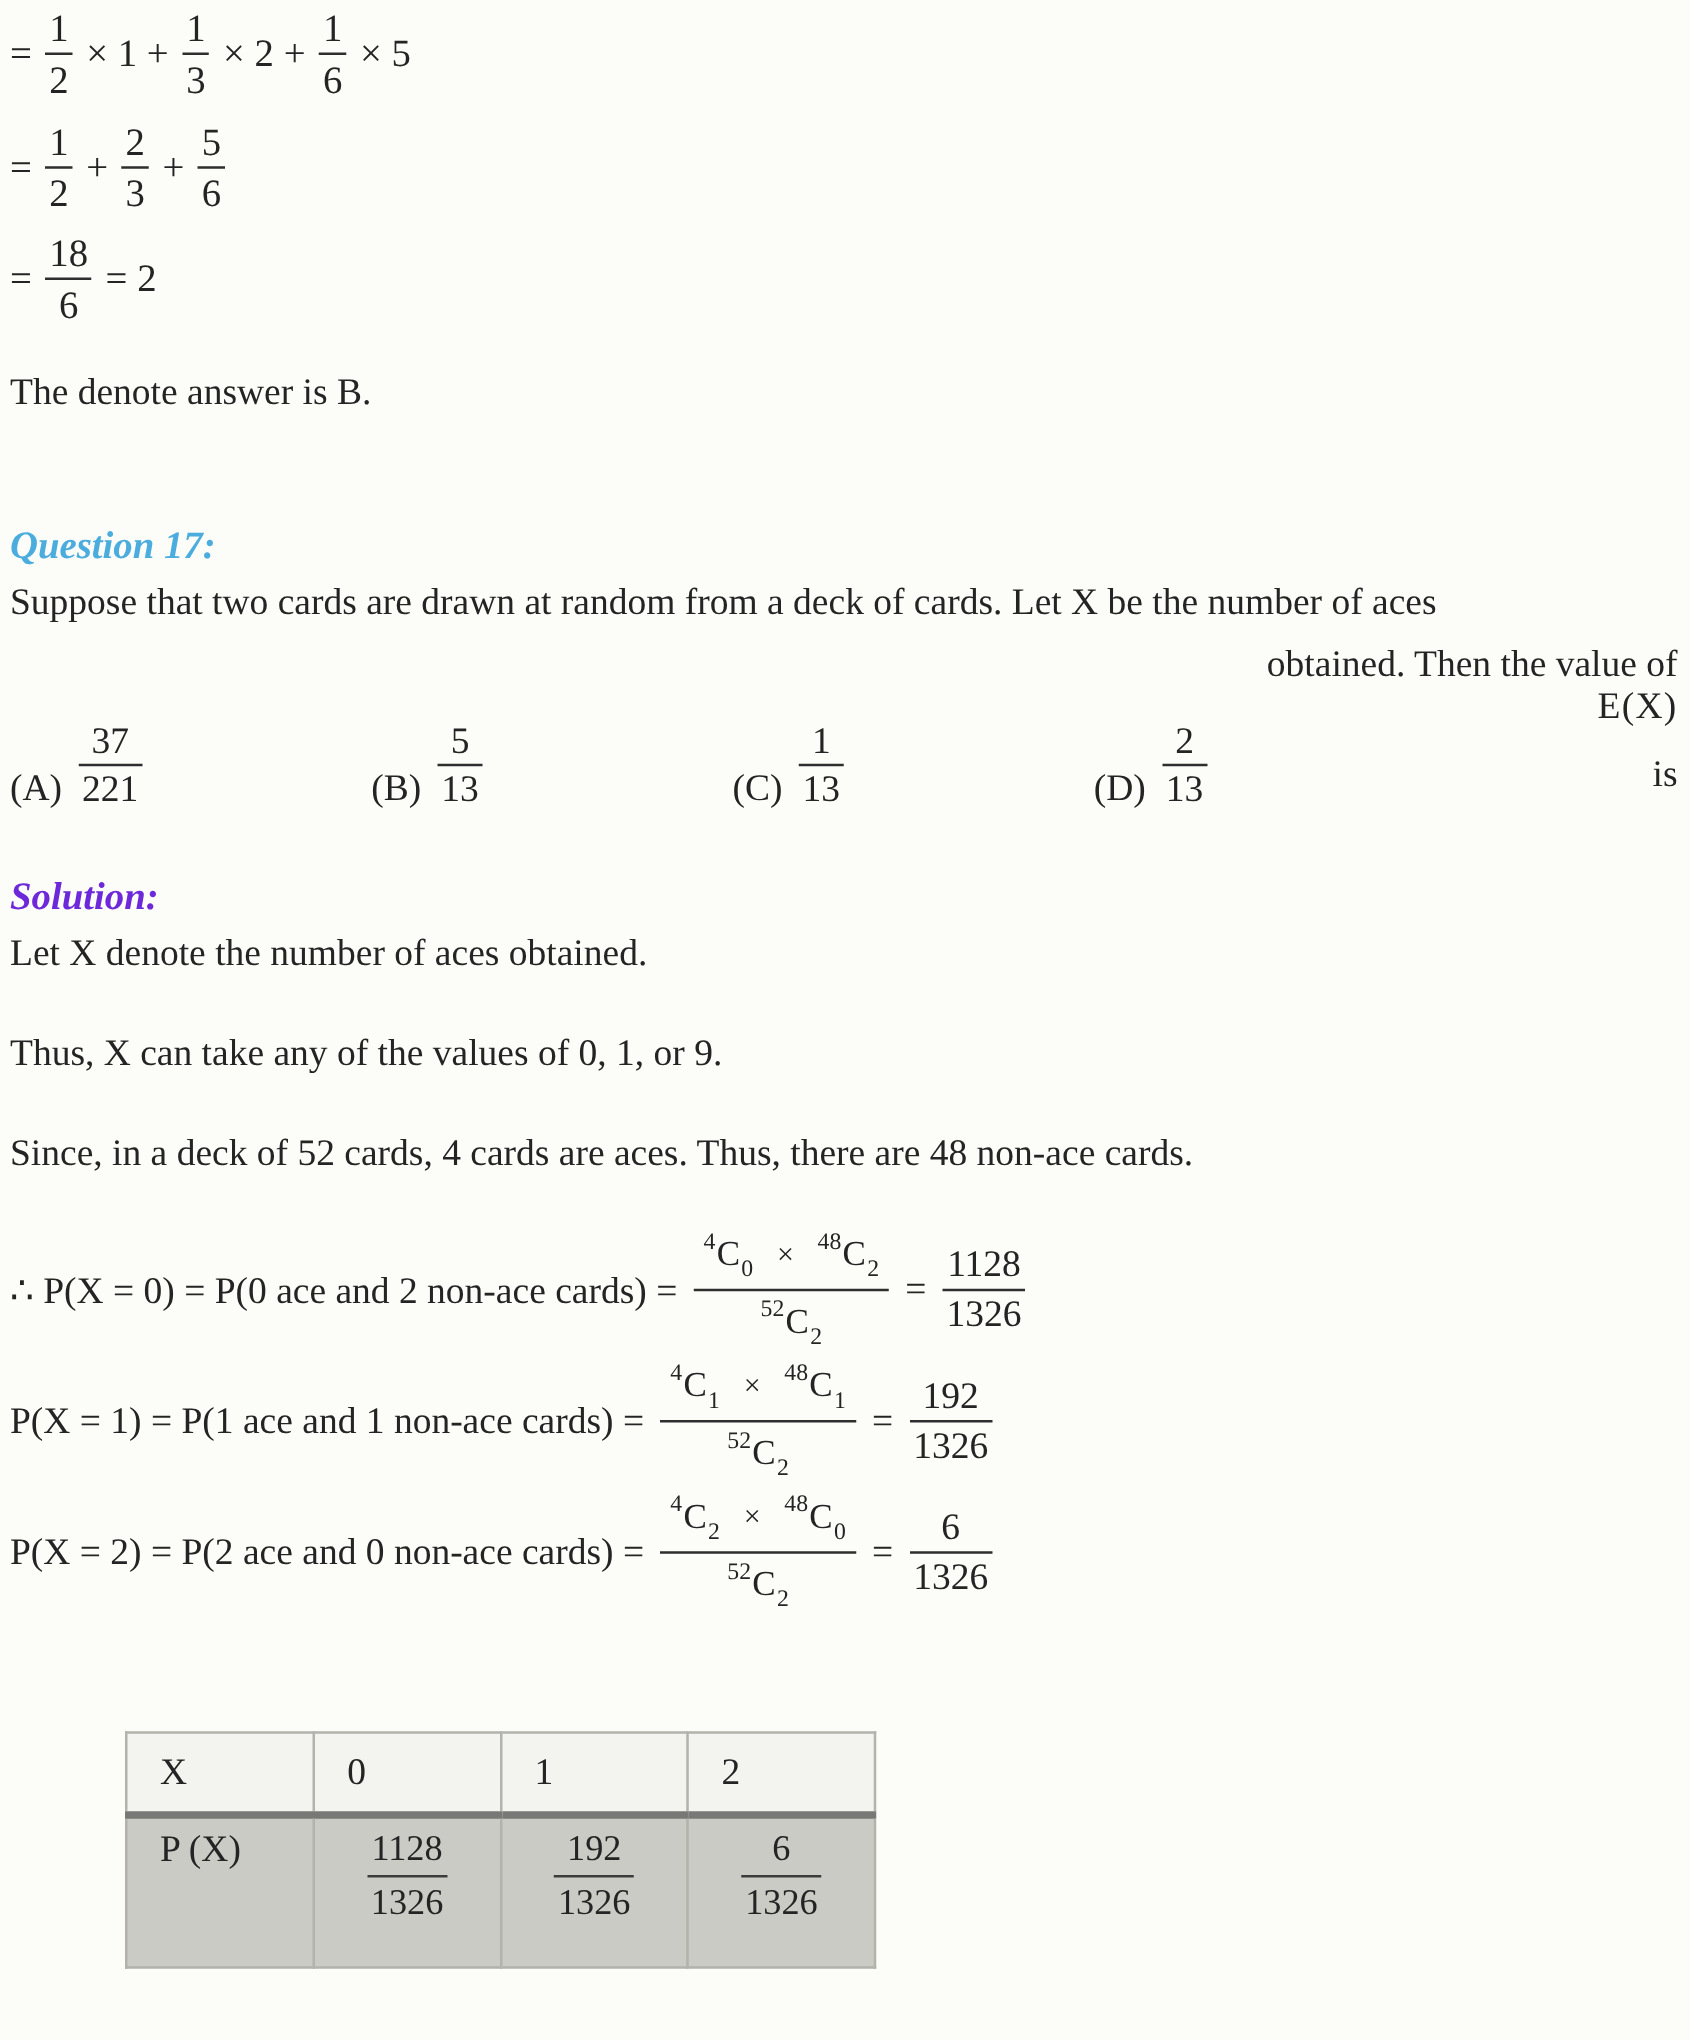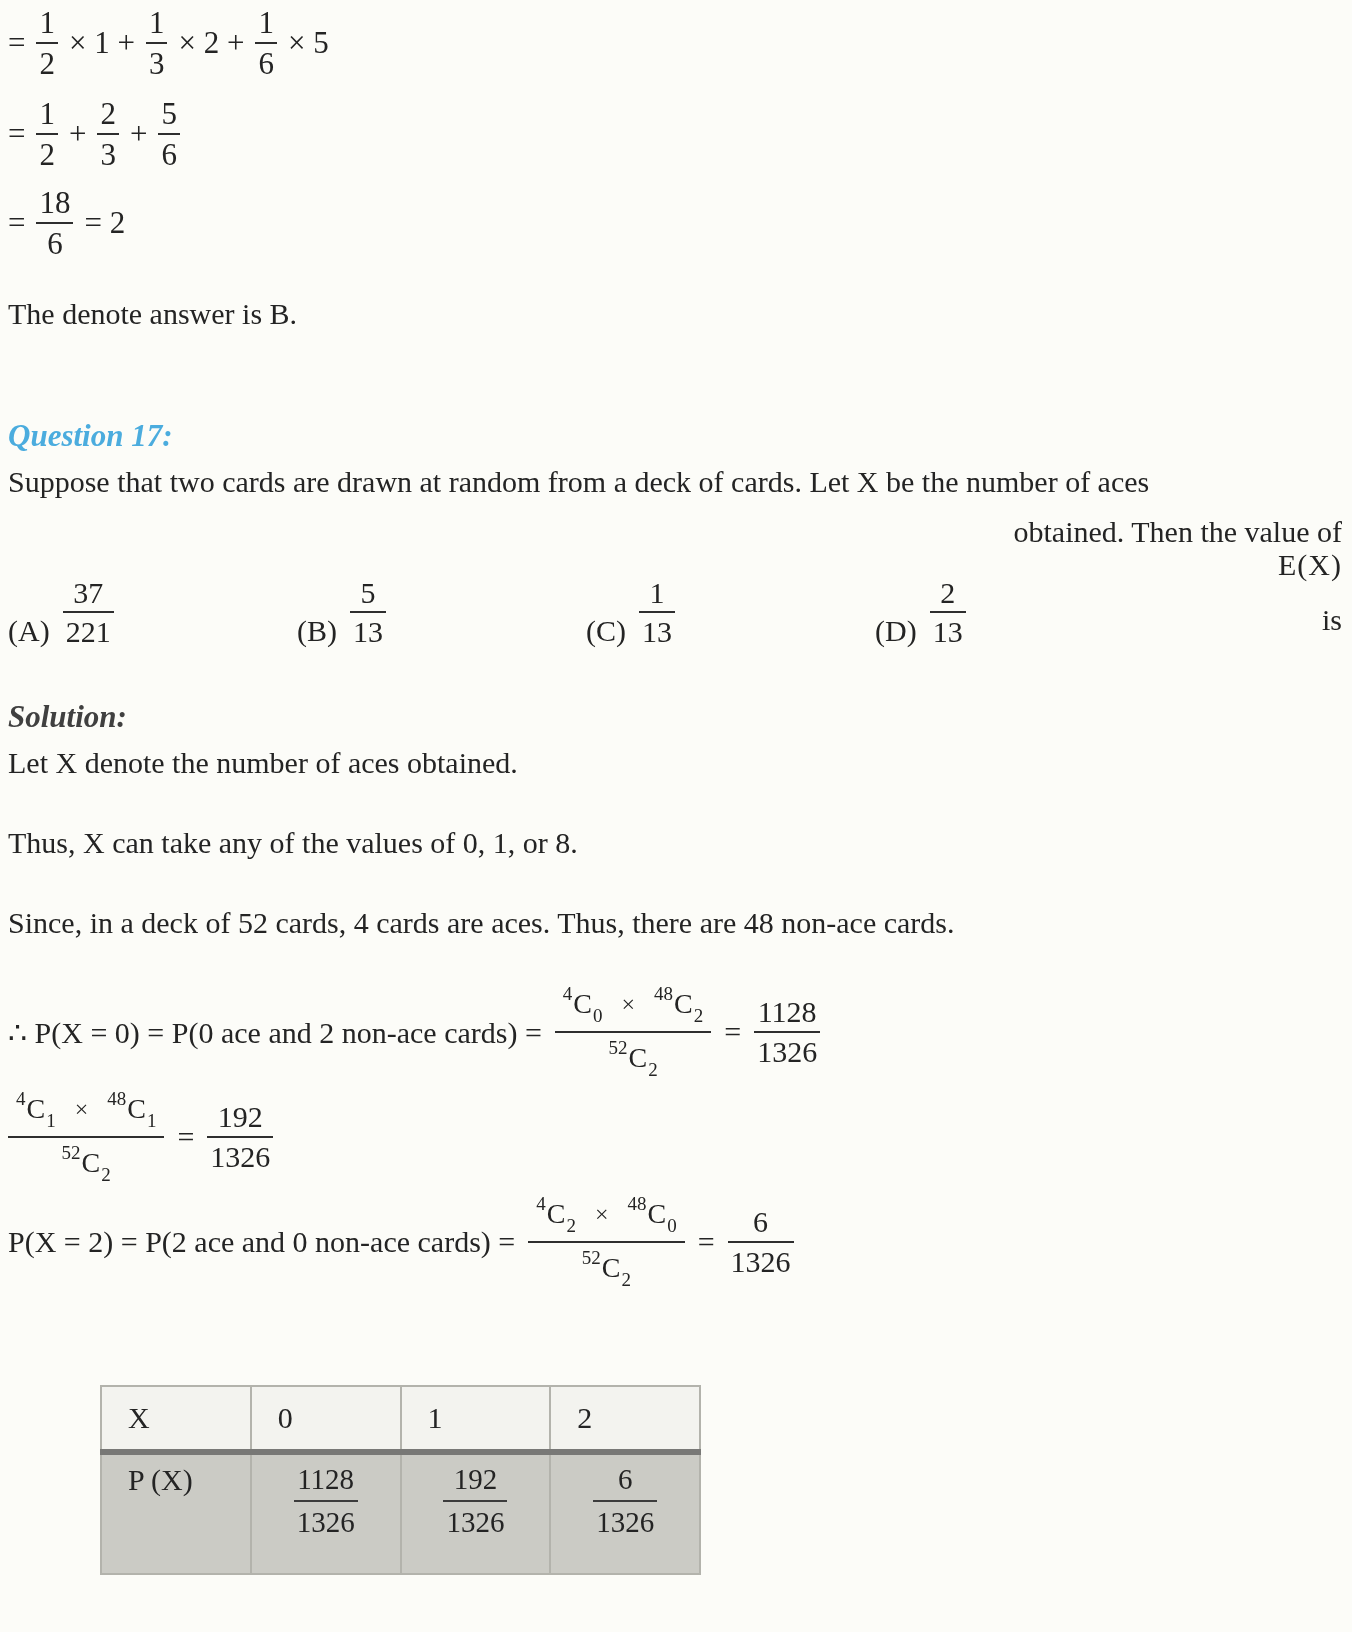--- a/index.html
+++ b/index.html
@@ -207,23 +207,23 @@
     <div class="option">
       <span>(D)</span>
       <span class="frac">
           <span class="num">2</span>
           <span class="bar"></span>
           <span class="den">13</span>
         </span>
     </div>
   </div>
 
-  <div class="s-heading" id="s-heading" style="color: #404040;">Solution:</div>
+  <div class="s-heading" id="s-heading" style="color: #6d28d9;">Solution:</div>
   <div class="para" id="s-para1">Let X denote the number of aces obtained.</div>
-  <div class="para" id="s-para2">Thus, X can take any of the values of 0, 1, or 8.</div>
+  <div class="para" id="s-para2">Thus, X can take any of the values of 0, 1, or 9.</div>
   <div class="para" id="s-para3">Since, in a deck of 52 cards, 4 cards are aces. Thus, there are 48 non-ace cards.</div>
 
   <div class="peq" id="peq0">
     <span>∴ P(X = 0) = P(0 ace and 2 non-ace cards) =</span>
     <span class="frac combfrac">
       <span class="num">
         <span class="comb"><sup>4</sup><span>C</span><sub>0</sub></span>
         <span class="small-times">×</span>
         <span class="comb"><sup>48</sup><span>C</span><sub>2</sub></span>
       </span>
@@ -234,20 +234,21 @@
     </span>
     <span>=</span>
     <span class="frac">
         <span class="num">1128</span>
         <span class="bar"></span>
         <span class="den">1326</span>
       </span>
   </div>
 
   <div class="peq" id="peq1">
+    <span>P(X = 1) = P(1 ace and 1 non-ace cards) =</span>
     <span class="frac combfrac">
       <span class="num">
         <span class="comb"><sup>4</sup><span>C</span><sub>1</sub></span>
         <span class="small-times">×</span>
         <span class="comb"><sup>48</sup><span>C</span><sub>1</sub></span>
       </span>
       <span class="bar"></span>
       <span class="den">
         <span class="comb"><sup>52</sup><span>C</span><sub>2</sub></span>
       </span>

